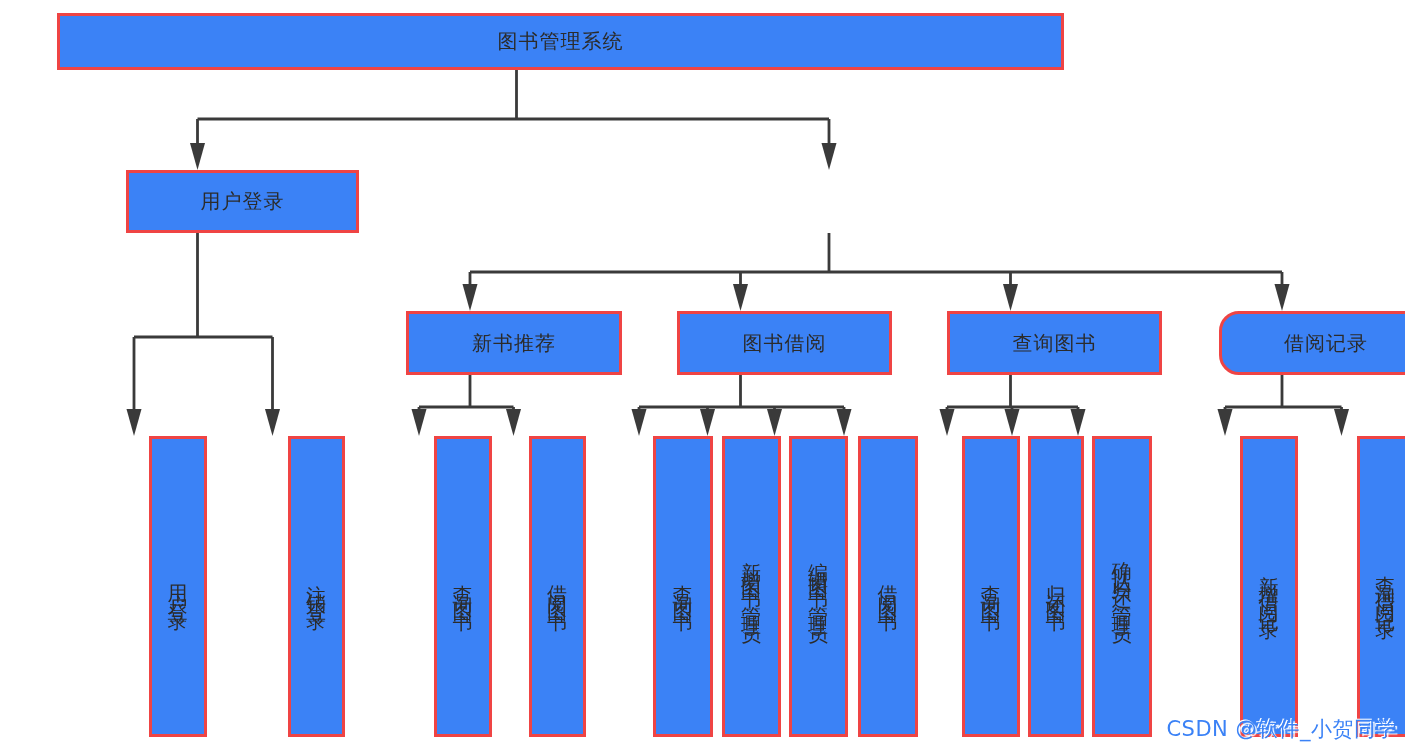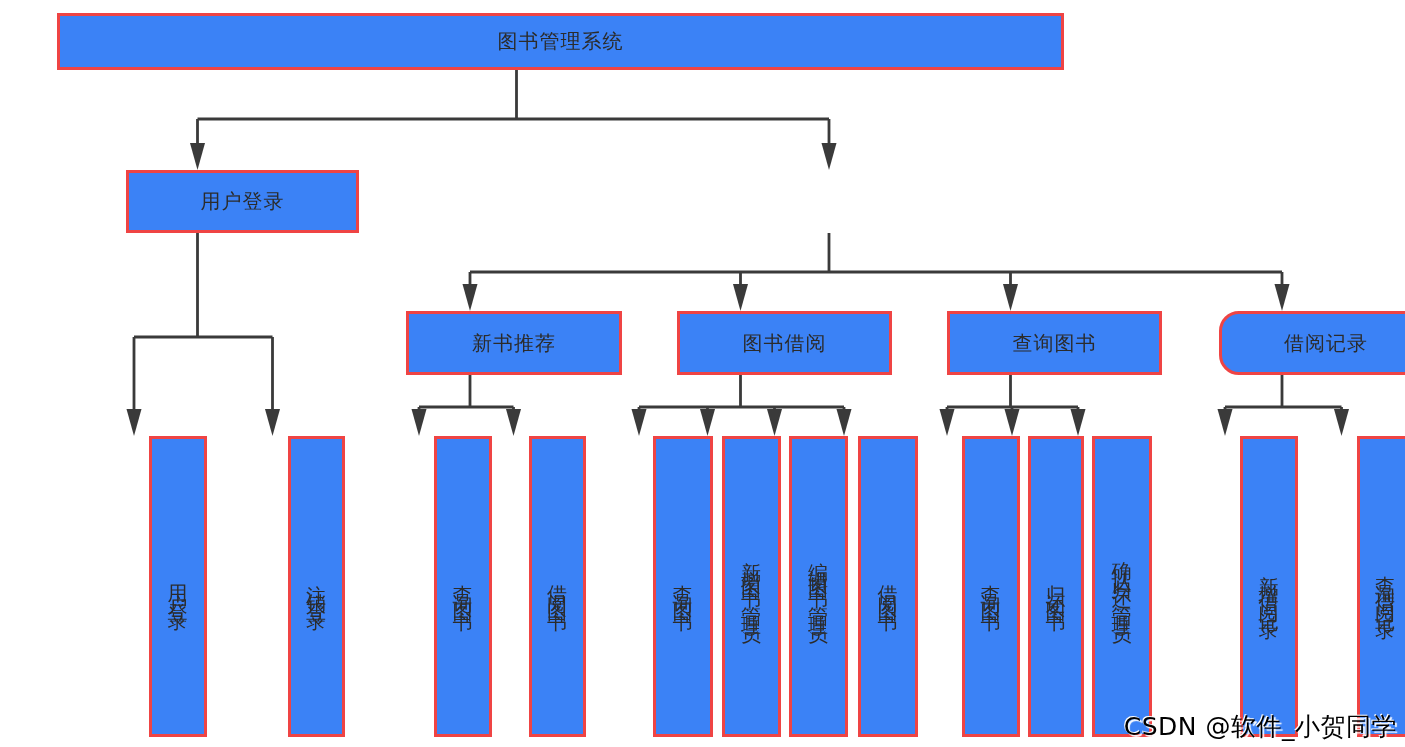--- a/index.html
+++ b/index.html
@@ -62,23 +62,23 @@
   .n-leaf-query-book-3   { left: 918px;  width: 58px; }
   .n-leaf-return-book    { left: 984px;  width: 56px; }
   .n-leaf-confirm-return { left: 1048px; width: 60px; }
   .n-leaf-add-record     { left: 1196px; width: 58px; }
   .n-leaf-query-record   { left: 1313px; width: 57px; }
   .watermark {
     position: absolute;
     right: 8px;
     bottom: 4px;
     z-index: 3;
-    font-size: 25px;
+    font-size: 21px;
     letter-spacing: 0.5px;
-    color: #000000;
+    color: #3b82f6;
     text-shadow: 2px 2px 1px #ffffff, -1px -1px 0 #ffffff;
     white-space: nowrap;
   }
 </style>
 </head>
 <body>
 
 <div class="canvas">
 
   <svg class="connectors" width="1405" height="747" viewBox="0 0 1405 747">

